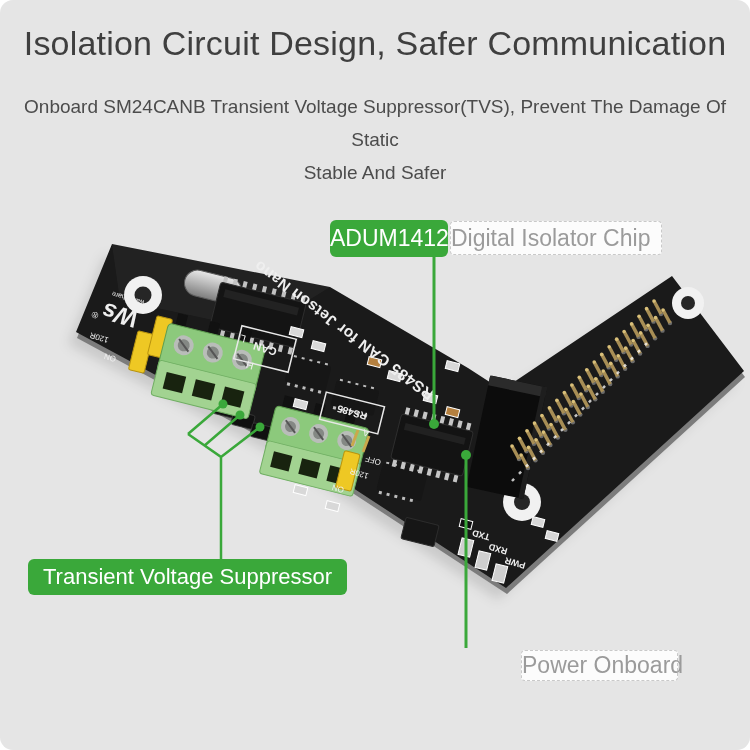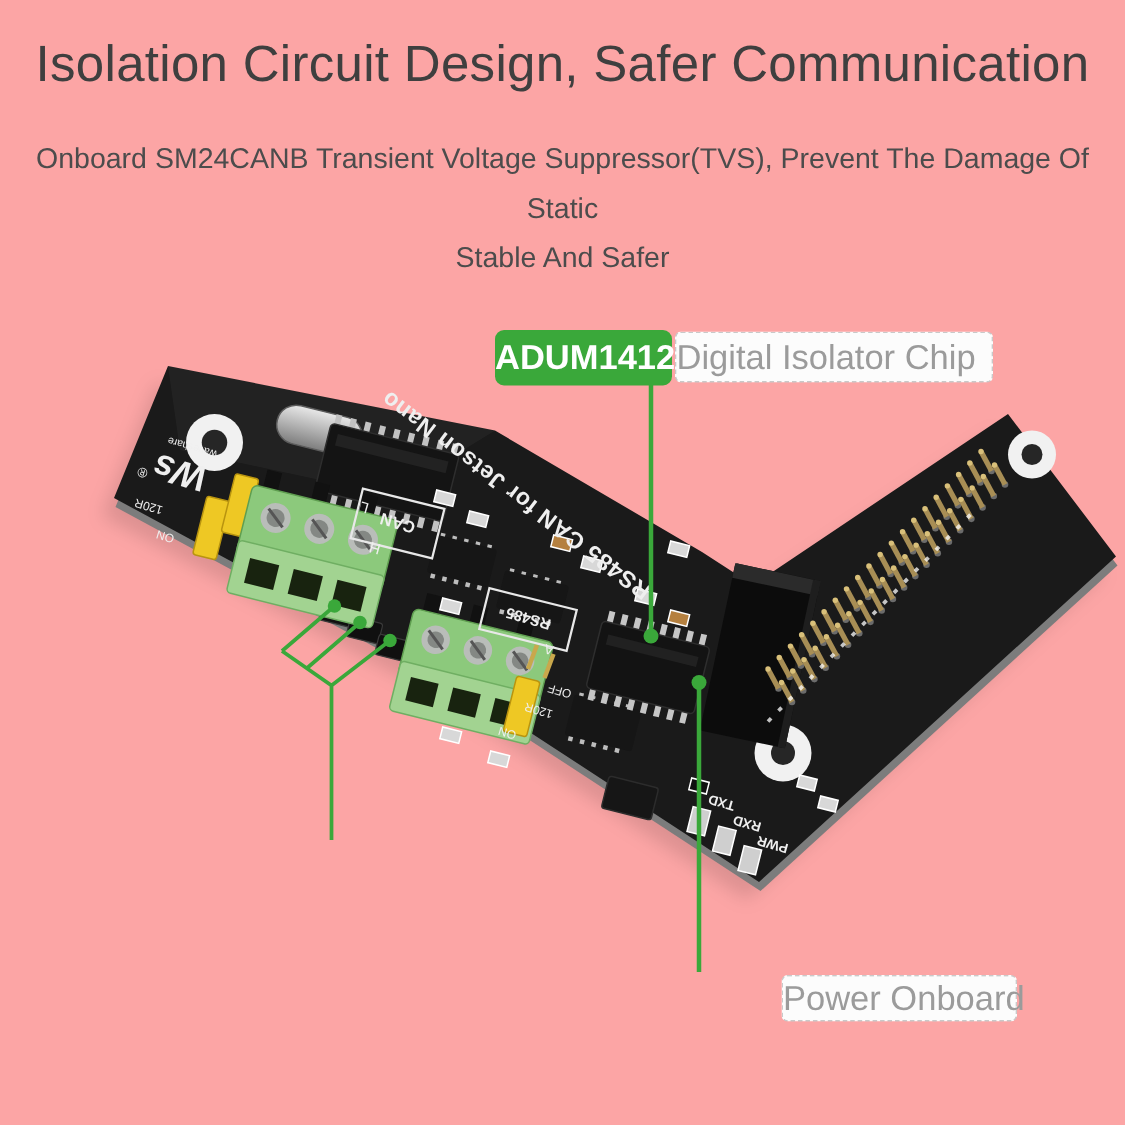--- a/index.html
+++ b/index.html
@@ -1,23 +1,23 @@
 <!DOCTYPE html>
 <html><head>
 <meta charset="utf-8">
 <style>
   html,body{margin:0;padding:0;background:#fff;}
-  #stage{position:relative;width:750px;height:750px;background:#fca5a5;overflow:hidden;
-         font-family:"Liberation Sans", sans-serif;}
+  #stage{position:relative;width:750px;height:750px;background:#e5e5e5;overflow:hidden;
+         font-family:"Liberation Sans", sans-serif;border-radius:13px;}
   .title{position:absolute;left:0;top:24px;width:750px;text-align:center;
          font-size:34px;color:#3f3f3f;letter-spacing:0.2px;}
   .para{position:absolute;left:15px;top:90px;width:720px;text-align:center;
         font-size:19px;line-height:33px;color:#4c4c4c;}
   .tag{position:absolute;background:#3aa83a;color:#fff;border-radius:6px;
-       text-align:center;font-weight:700;box-sizing:border-box;}
+       text-align:center;font-weight:400;box-sizing:border-box;}
   .desc{position:absolute;background:#fcfcfc;color:#9b9b9b;border:1px dashed #c9c9c9;
         border-radius:4px;text-align:left;box-sizing:border-box;white-space:nowrap;}
   #tag-adum{left:330px;top:220px;width:118px;height:37px;line-height:37px;font-size:23px;}
   #desc-adum{left:450px;top:221px;width:212px;height:34px;line-height:32px;font-size:23px;}
   #tag-tvs{left:28px;top:559px;width:319px;height:36px;line-height:36px;font-size:22px;}
   #desc-tvs{left:4px;top:596px;width:367px;height:37px;line-height:35px;font-size:23px;}
   #tag-pwr{left:417px;top:648px;width:103px;height:35px;line-height:35px;font-size:23px;}
   #desc-pwr{left:521px;top:650px;width:157px;height:31px;line-height:29px;font-size:23px;}
   svg{position:absolute;left:0;top:0;}
   .silk{fill:#efefef;font-family:"Liberation Sans",sans-serif;}
@@ -400,16 +400,17 @@
       <circle cx="223" cy="404" r="4.5"></circle>
       <circle cx="240" cy="415" r="4.5"></circle>
       <circle cx="260" cy="427" r="4.5"></circle>
       <circle cx="466" cy="455" r="5"></circle>
     </g>
   </svg>
 
   <div class="tag" id="tag-adum">ADUM1412</div>
   <div class="desc" id="desc-adum">Digital Isolator Chip</div>
 
+  <div class="tag" id="tag-tvs">Transient Voltage Suppressor</div>
 
   <div class="desc" id="desc-pwr">Power Onboard</div>
 
 </div>
 
 </body></html>

